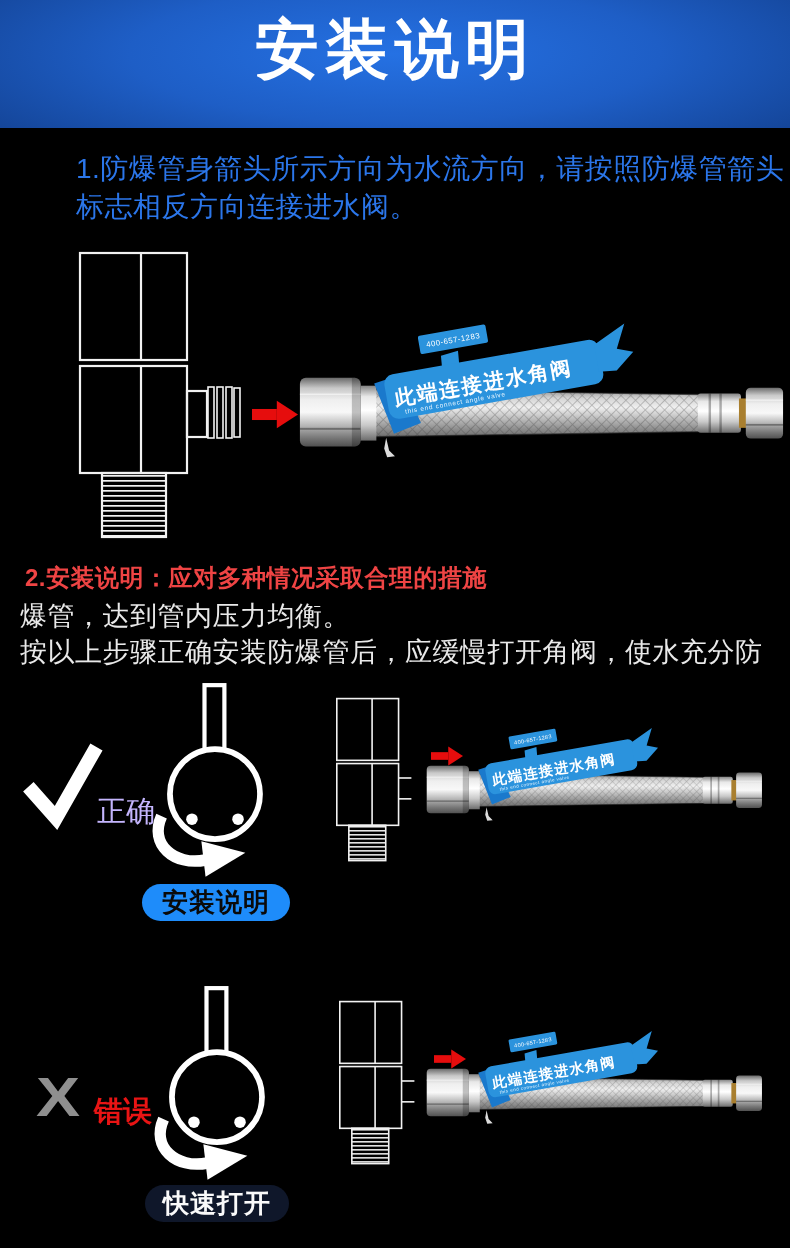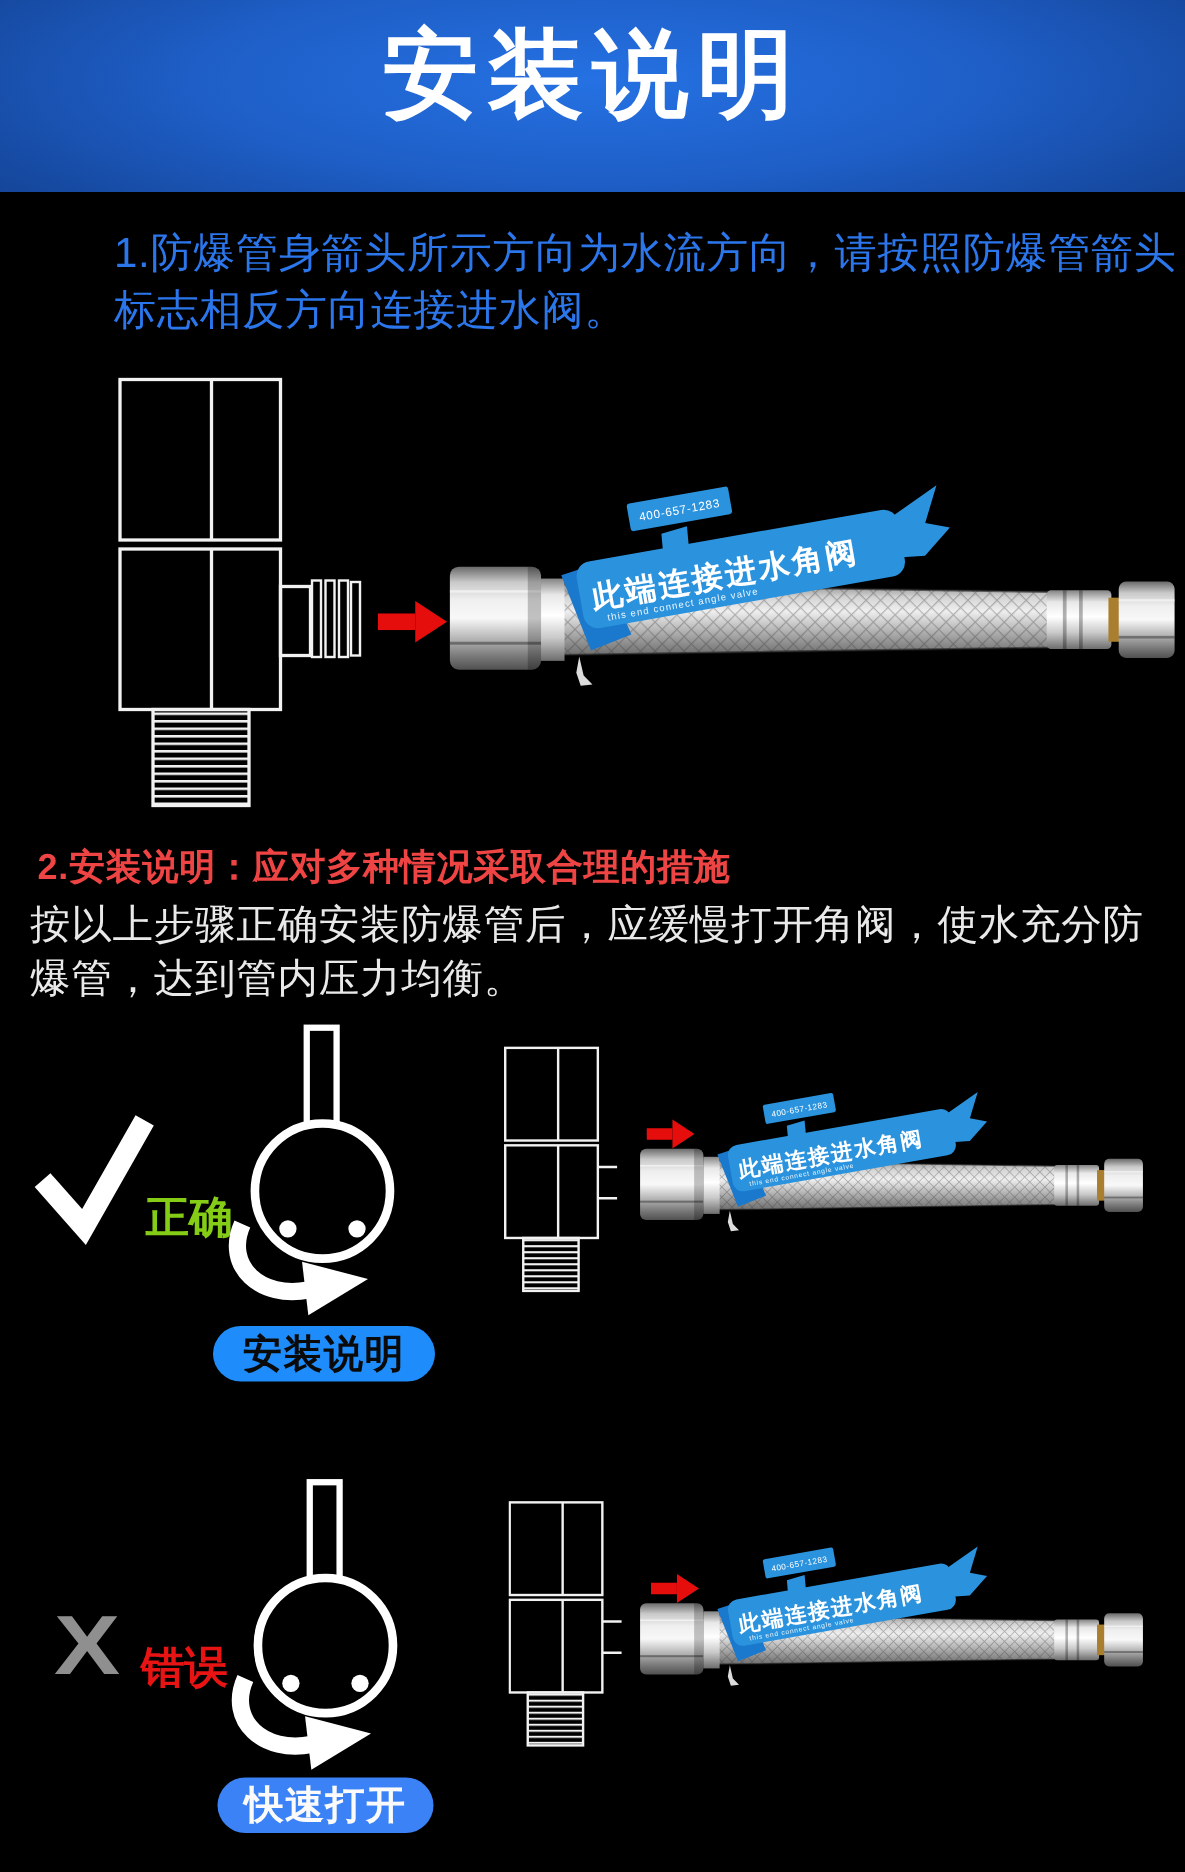--- a/index.html
+++ b/index.html
@@ -13,49 +13,49 @@
   .banner-sub{position:absolute;left:0;top:86px;width:100%;text-align:center;
     color:#f2f6ff;font-size:17px;font-weight:600;letter-spacing:5px;}
   
   .step1{position:absolute;left:28px;top:150px;width:740px;color:#2b76ea;
     font-size:28px;line-height:38px;font-weight:500;letter-spacing:0.5px;margin-left:48px;}
   .step2-heading{position:absolute;left:25px;top:562px;width:740px;color:#ef4444;
     font-size:24px;font-weight:700;letter-spacing:0.5px;}
   .step2-body{position:absolute;left:20px;top:598px;width:755px;color:#e9e9e9;
     font-size:27px;line-height:36px;letter-spacing:0.5px;}
   
-  .lbl-correct{position:absolute;left:97px;top:792px;color:#84cc16;font-size:29px;font-weight:700;}
+  .lbl-correct{position:absolute;left:97px;top:792px;color:#c4b5fd;font-size:29px;font-weight:400;}
   .lbl-wrong{position:absolute;left:94px;top:1092px;color:#e81414;font-size:29px;font-weight:700;}
   .x-mark{position:absolute;left:36px;top:1064px;color:#8f8f8f;font-size:56px;
     font-weight:900;transform:scaleX(1.18);transform-origin:left top;}
   .pill{position:absolute;height:37px;border-radius:19px;display:flex;
     align-items:center;justify-content:center;font-size:26px;font-weight:600;letter-spacing:1px;}
   .pill-slow{left:142px;top:884px;width:148px;background:#1e8cfa;color:#0a0a0a;}
-  .pill-fast{left:145px;top:1185px;width:144px;background:#3b82f6;color:#fafafa;}
+  .pill-fast{left:145px;top:1185px;width:144px;background:#0f172a;color:#fafafa;}
   svg{position:absolute;left:0;top:0;}
   text{font-family:"Liberation Sans","DejaVu Sans",sans-serif;}
 </style>
 </head>
 <body>
 
 <div id="page">
 
   <div class="banner">
     <div class="banner-title">安装说明</div>
   </div>
 
   <div class="step1">
     <div>1.防爆管身箭头所示方向为水流方向，请按照防爆管箭头</div>
     <div>标志相反方向连接进水阀。</div>
   </div>
 
   <div class="step2-heading">2.安装说明：应对多种情况采取合理的措施</div>
   <div class="step2-body">
+    <div>爆管，达到管内压力均衡。</div>
     <div>按以上步骤正确安装防爆管后，应缓慢打开角阀，使水充分防</div>
-    <div>爆管，达到管内压力均衡。</div>
   </div>
 
   <div class="lbl-correct">正确</div>
   <div class="pill pill-slow">安装说明</div>
   <div class="x-mark">X</div>
   <div class="lbl-wrong">错误</div>
   <div class="pill pill-fast">快速打开</div>
 
   <svg width="790" height="1248" viewBox="0 0 790 1248">
     <defs>

